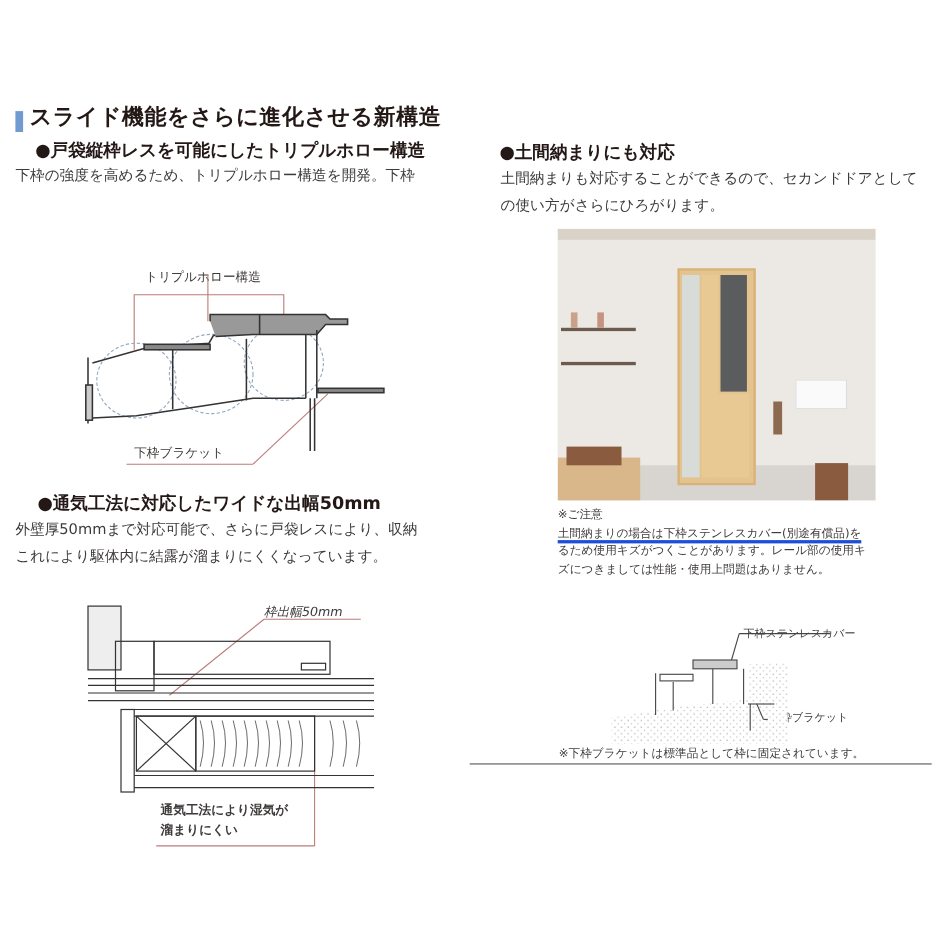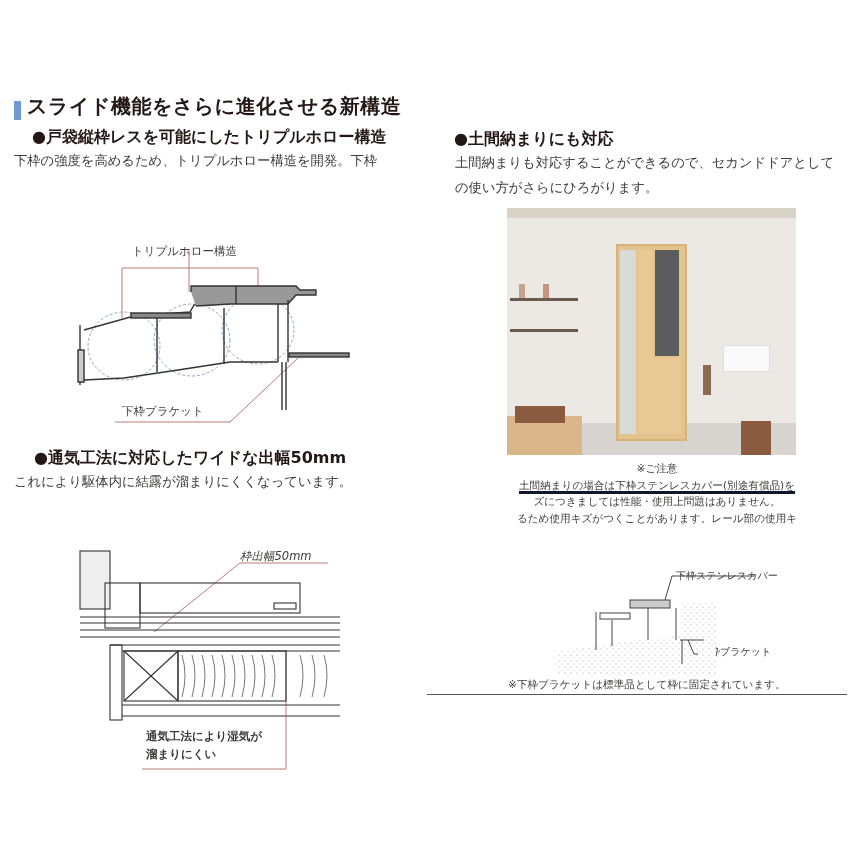--- a/index.html
+++ b/index.html
@@ -5,21 +5,21 @@
   html, body { margin:0; padding:0; background:#ffffff; }
   body { width:859px; height:859px; position:relative; overflow:hidden;
          font-family:"DejaVu Sans", sans-serif; color:#231815; }
   .abs { position:absolute; }
   .main-title { left:14px; top:93px; font-size:20px; font-weight:bold; letter-spacing:0.5px; white-space:nowrap; display:flex; align-items:flex-end; }
   .title-bar { display:inline-block; width:7px; height:19px; background:#6f9bd1; margin-right:6px; }
   .h2 { font-size:16px; font-weight:bold; white-space:nowrap; }
   .body-text { font-size:13.3px; line-height:25px; color:#3e3a39; }
   .fig-label { font-size:11.5px; color:#3e3a39; white-space:nowrap; }
   .note-text { font-size:10.6px; line-height:16.5px; color:#3e3a39; }
-  .red-ul { border-bottom:3px solid #0f172a; padding-bottom:0; }
+  .red-ul { border-bottom:3px solid #1d4ed8; padding-bottom:0; }
   .divider { left:427px; top:694px; width:420px; height:1px; background:#555; }
   svg { position:absolute; overflow:visible; }
   .photo { left:507px; top:208px; width:289px; height:247px; overflow:hidden; background:#ece8e3; }
 </style>
 </head>
 <body>
 
 <div class="abs main-title">
   <span class="title-bar"></span>
   <span>スライド機能をさらに進化させる新構造</span>
@@ -57,20 +57,21 @@
     <line x1="236" y1="286" x2="236" y2="304"></line>
     <line x1="288" y1="300" x2="288" y2="362"></line>
     <rect x="289" y="353" width="60" height="4" fill="#888"></rect>
     <line x1="282" y1="362" x2="282" y2="410"></line>
     <line x1="286" y1="362" x2="286" y2="410"></line>
   </g>
 </svg>
 
 <div class="abs h2" style="left:14px; top:448px;margin-left:20px;">●通気工法に対応したワイドな出幅50mm</div>
 <div class="abs body-text" style="left:14px; top:469px; width:410px;">
+  <div>外壁厚50mmまで対応可能で、さらに戸袋レスにより、収納</div>
   <div>これにより駆体内に結露が溜まりにくくなっています。</div>
 </div>
 
 <div class="abs fig-label" style="left:240px; top:549px;font-style:italic;">枠出幅50mm</div>
 <div class="abs fig-label" style="left:146px; top:727px; line-height:18px;font-weight:bold;">
   <div>通気工法により湿気が</div>
   <div>溜まりにくい</div>
 </div>
 
 <svg style="left:0; top:0;" width="859" height="859">
@@ -120,27 +121,27 @@
   <div class="abs" style="left:113px; top:42px; width:16px; height:184px; background:#d8dcd8;"></div>
   <div class="abs" style="left:148px; top:42px; width:24px; height:106px; background:#5a5c5e;"></div>
   <div class="abs" style="left:131px; top:42px; width:15px; height:184px; background:#e8c994;"></div>
   <div class="abs" style="left:144px; top:150px; width:30px; height:76px; background:#e8c994;"></div>
   <div class="abs" style="left:216px; top:137px; width:45px; height:25px; background:#fafafa; border:1px solid #ddd;"></div>
   <div class="abs" style="left:196px; top:157px; width:8px; height:30px; background:#8c6a4f;"></div>
   <div class="abs" style="left:8px; top:198px; width:50px; height:17px; background:#8a5b3f;"></div>
   <div class="abs" style="left:234px; top:213px; width:30px; height:34px; background:#8a5b3f;"></div>
 </div>
 
-<div class="abs note-text" style="left:507px; top:460px; width:300px;text-align:center;">
+<div class="abs note-text" style="left:507px; top:460px; width:300px;">
   <div>※ご注意</div>
   <div>
     <span class="red-ul">土間納まりの場合は下枠ステンレスカバー(別途有償品)を</span>
   </div>
+  <div>るため使用キズがつくことがあります。レール部の使用キ</div>
   <div>ズにつきましては性能・使用上問題はありません。</div>
-  <div>るため使用キズがつくことがあります。レール部の使用キ</div>
 </div>
 
 <div class="abs fig-label" style="left:676px; top:569px; font-size:10px;">下枠ステンレスカバー</div>
 <div class="abs fig-label" style="left:700px; top:645px; font-size:10px;">下枠ブラケット</div>
 
 <svg style="left:0; top:0;" width="859" height="859">
   <defs>
     <pattern id="conc" width="6" height="6" patternUnits="userSpaceOnUse">
       <rect width="6" height="6" fill="#fff"></rect>
       <circle cx="1" cy="1" r="0.5" fill="#888"></circle>

